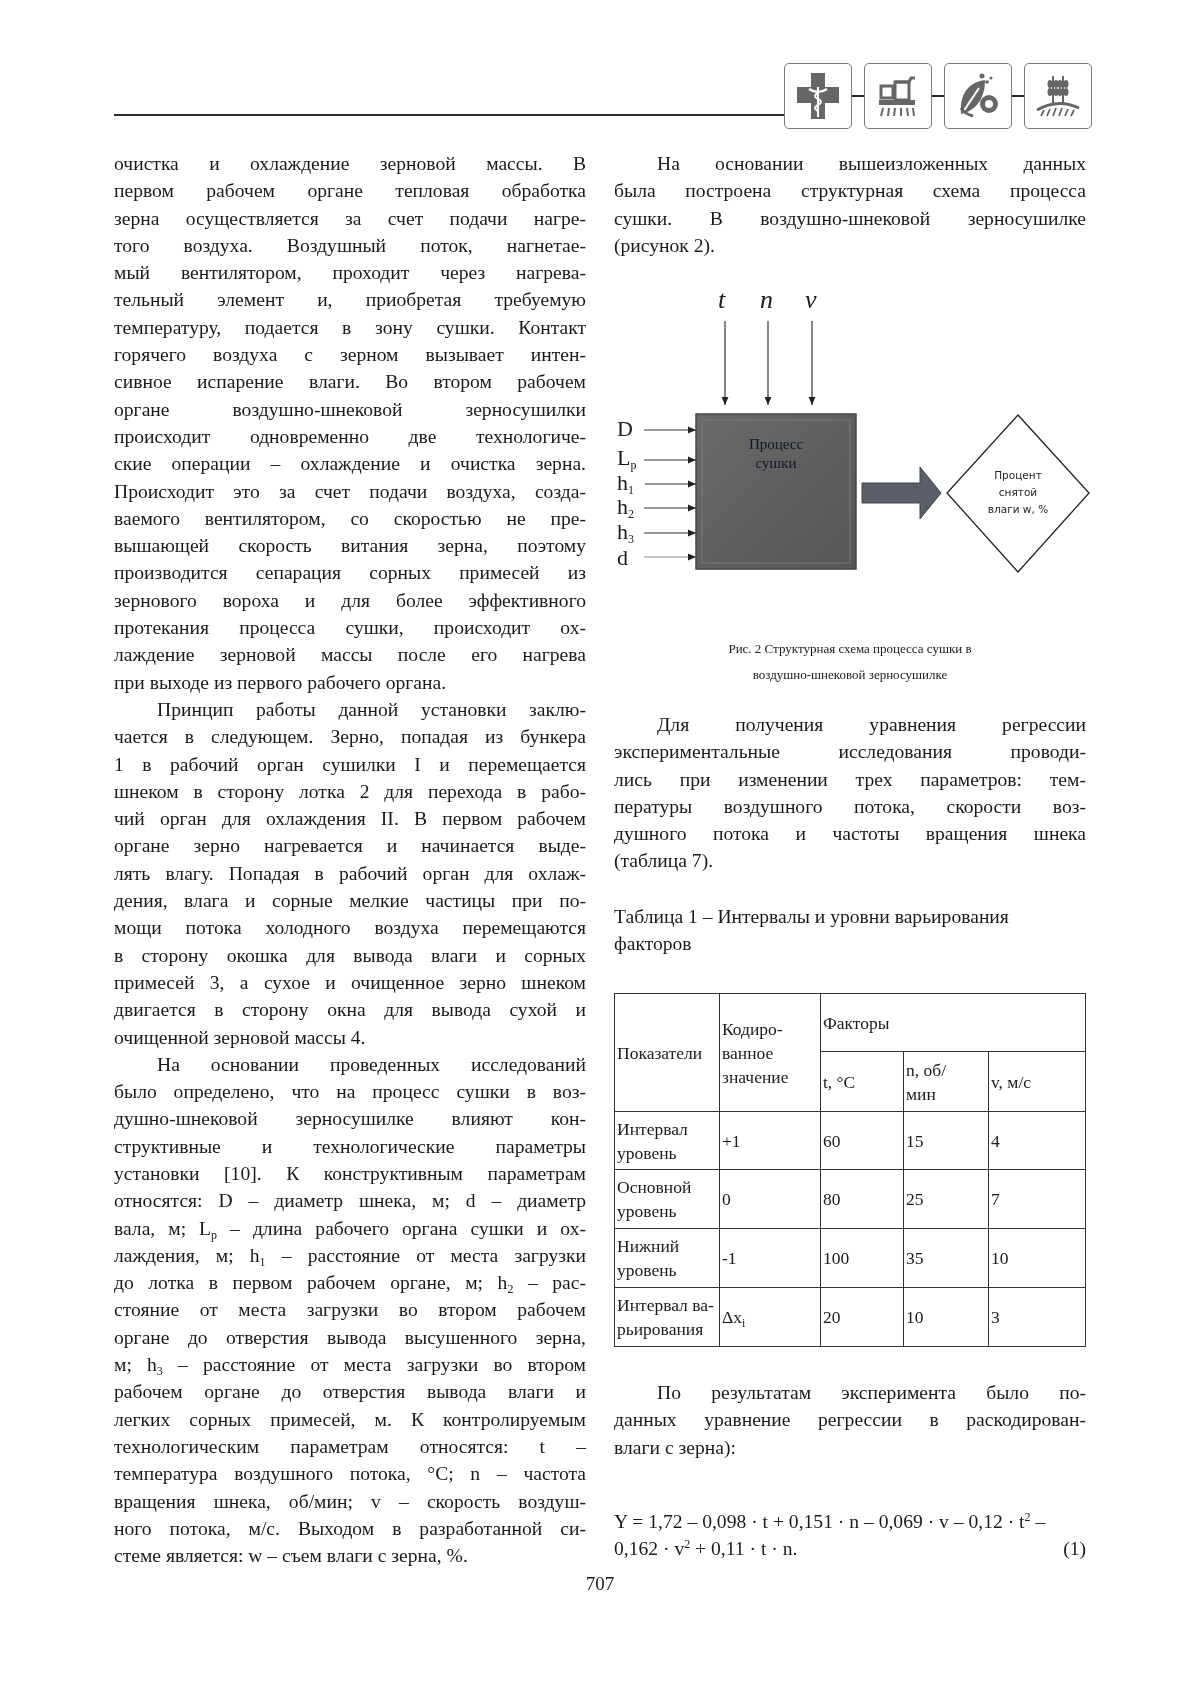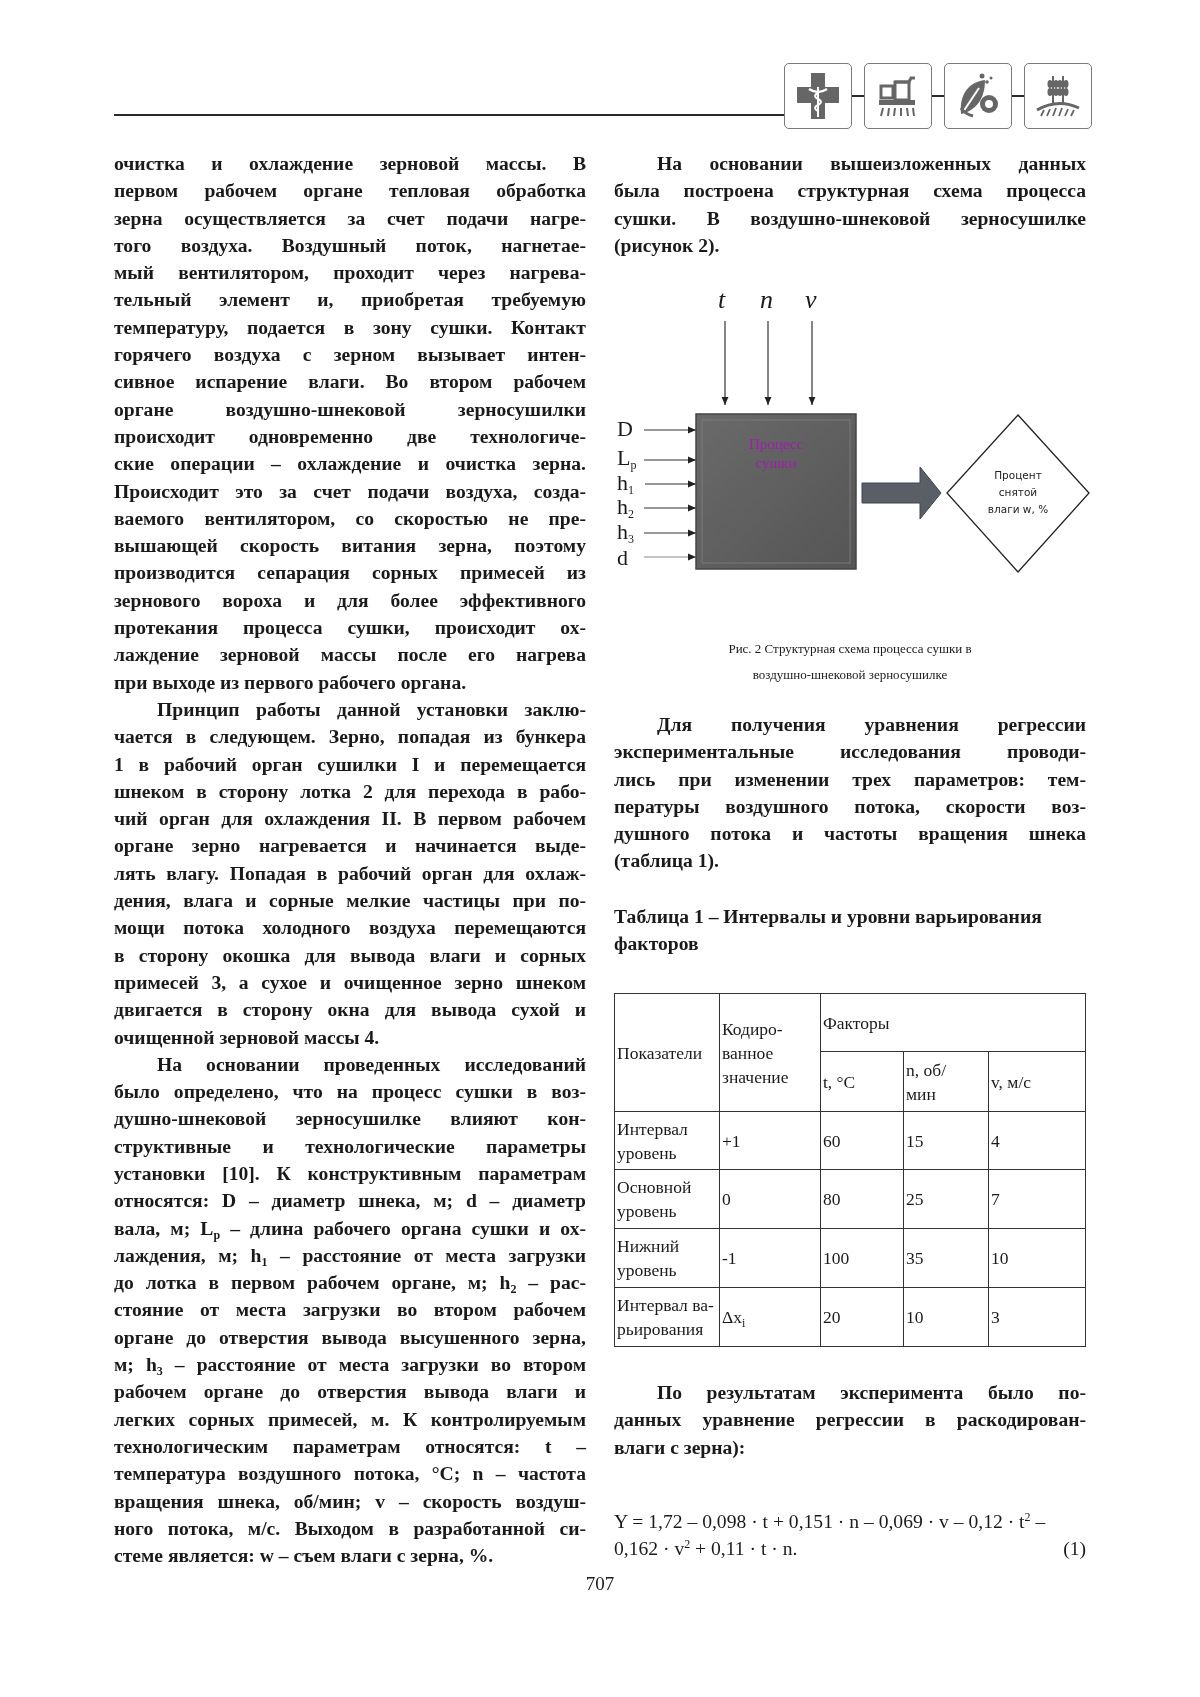--- a/index.html
+++ b/index.html
@@ -3,33 +3,33 @@
 <meta charset="utf-8">
 <style>
   html, body { margin: 0; padding: 0; background: #ffffff; }
   body { width: 1200px; height: 1697px; position: relative; overflow: hidden;
          font-family: "Liberation Serif", "DejaVu Serif", serif; color: #1a1a1a; }
   .rule { position: absolute; left: 114px; top: 114px; width: 680px; height: 2px; background: #2a2a2a; }
   .icons { position: absolute; left: 784px; top: 63px; display: flex; align-items: center; }
   .icon-box { width: 66px; height: 64px; border: 1.5px solid #7a7a7a; border-radius: 5px; background: #fff;
               display: flex; align-items: center; justify-content: center; }
   .icon-link { width: 12px; height: 2px; background: #2a2a2a; }
-  .col { position: absolute; font-size: 19.6px; line-height: 27.3px; text-align: justify; font-weight: bold; }
+  .col { position: absolute; font-size: 19.6px; line-height: 27.3px; text-align: justify; }
   .col-left { left: 114px; top: 150px; width: 472px; }
   .col-right { left: 614px; width: 472px; }
   .col p { margin: 0; }
   .line { display: block; text-align: justify; text-align-last: justify; white-space: nowrap; }
   .line.last { text-align-last: left; }
   sub { font-size: 12px; vertical-align: -4px; line-height: 0; }
   sup { font-size: 12px; vertical-align: 7px; line-height: 0; }
   .diagram { position: absolute; left: 614px; top: 285px; width: 480px; height: 300px; }
   .diagram svg { position: absolute; left: 0; top: 0; }
   .dlabel { position: absolute; font-size: 22px; line-height: 22px; }
   .tnv { position: absolute; font-style: italic; font-size: 26px; top: 0; }
-  .proc-text { position: absolute; left: 82px; top: 150px; width: 160px; text-align: center; color: #a21caf; font-size: 15px; line-height: 19px; }
+  .proc-text { position: absolute; left: 82px; top: 150px; width: 160px; text-align: center; color: #0f172a; font-size: 15px; line-height: 19px; }
   .diamond-text { position: absolute; left: 349px; top: 182px; width: 110px; text-align: center; font-family: "DejaVu Sans", sans-serif; font-size: 10.5px; line-height: 17px; color: #222; }
   .caption { position: absolute; left: 614px; top: 636px; width: 472px; text-align: center; font-size: 13px; line-height: 26px; }
   table.t1 { position: absolute; left: 614px; top: 993px; width: 472px; border-collapse: collapse; font-size: 17.5px; line-height: 24px; }
   .t1 td { border: 1.5px solid #333; text-align: left; vertical-align: middle; padding: 0 2px; }
   .pagenum { position: absolute; left: 0; width: 1200px; top: 1573px; text-align: center; font-size: 19px; }
   .eq { position: absolute; left: 614px; top: 1508px; width: 472px; font-size: 19.6px; line-height: 27.3px; }
 </style>
 </head>
 <body>
 
@@ -207,21 +207,21 @@
   <div>Рис. 2  Структурная схема процесса сушки в</div>
   <div>воздушно-шнековой зерносушилке</div>
 </div>
 
 <div class="col col-right" style="top:711px">
   <span class="line" style="padding-left:43px">Для получения уравнения регрессии</span>
   <span class="line">экспериментальные исследования проводи-</span>
   <span class="line">лись при изменении трех параметров: тем-</span>
   <span class="line">пературы воздушного потока, скорости воз-</span>
   <span class="line">душного потока и частоты вращения шнека</span>
-  <span class="line last">(таблица 1).</span>
+  <span class="line last">(таблица 7).</span>
 </div>
 
 <div class="col col-right" style="top:903px">
   <span class="line last">Таблица 1 – Интервалы и уровни варьирования</span>
   <span class="line last">факторов</span>
 </div>
 
 <table class="t1">
   <tbody>
       <tr style="height:58px">

